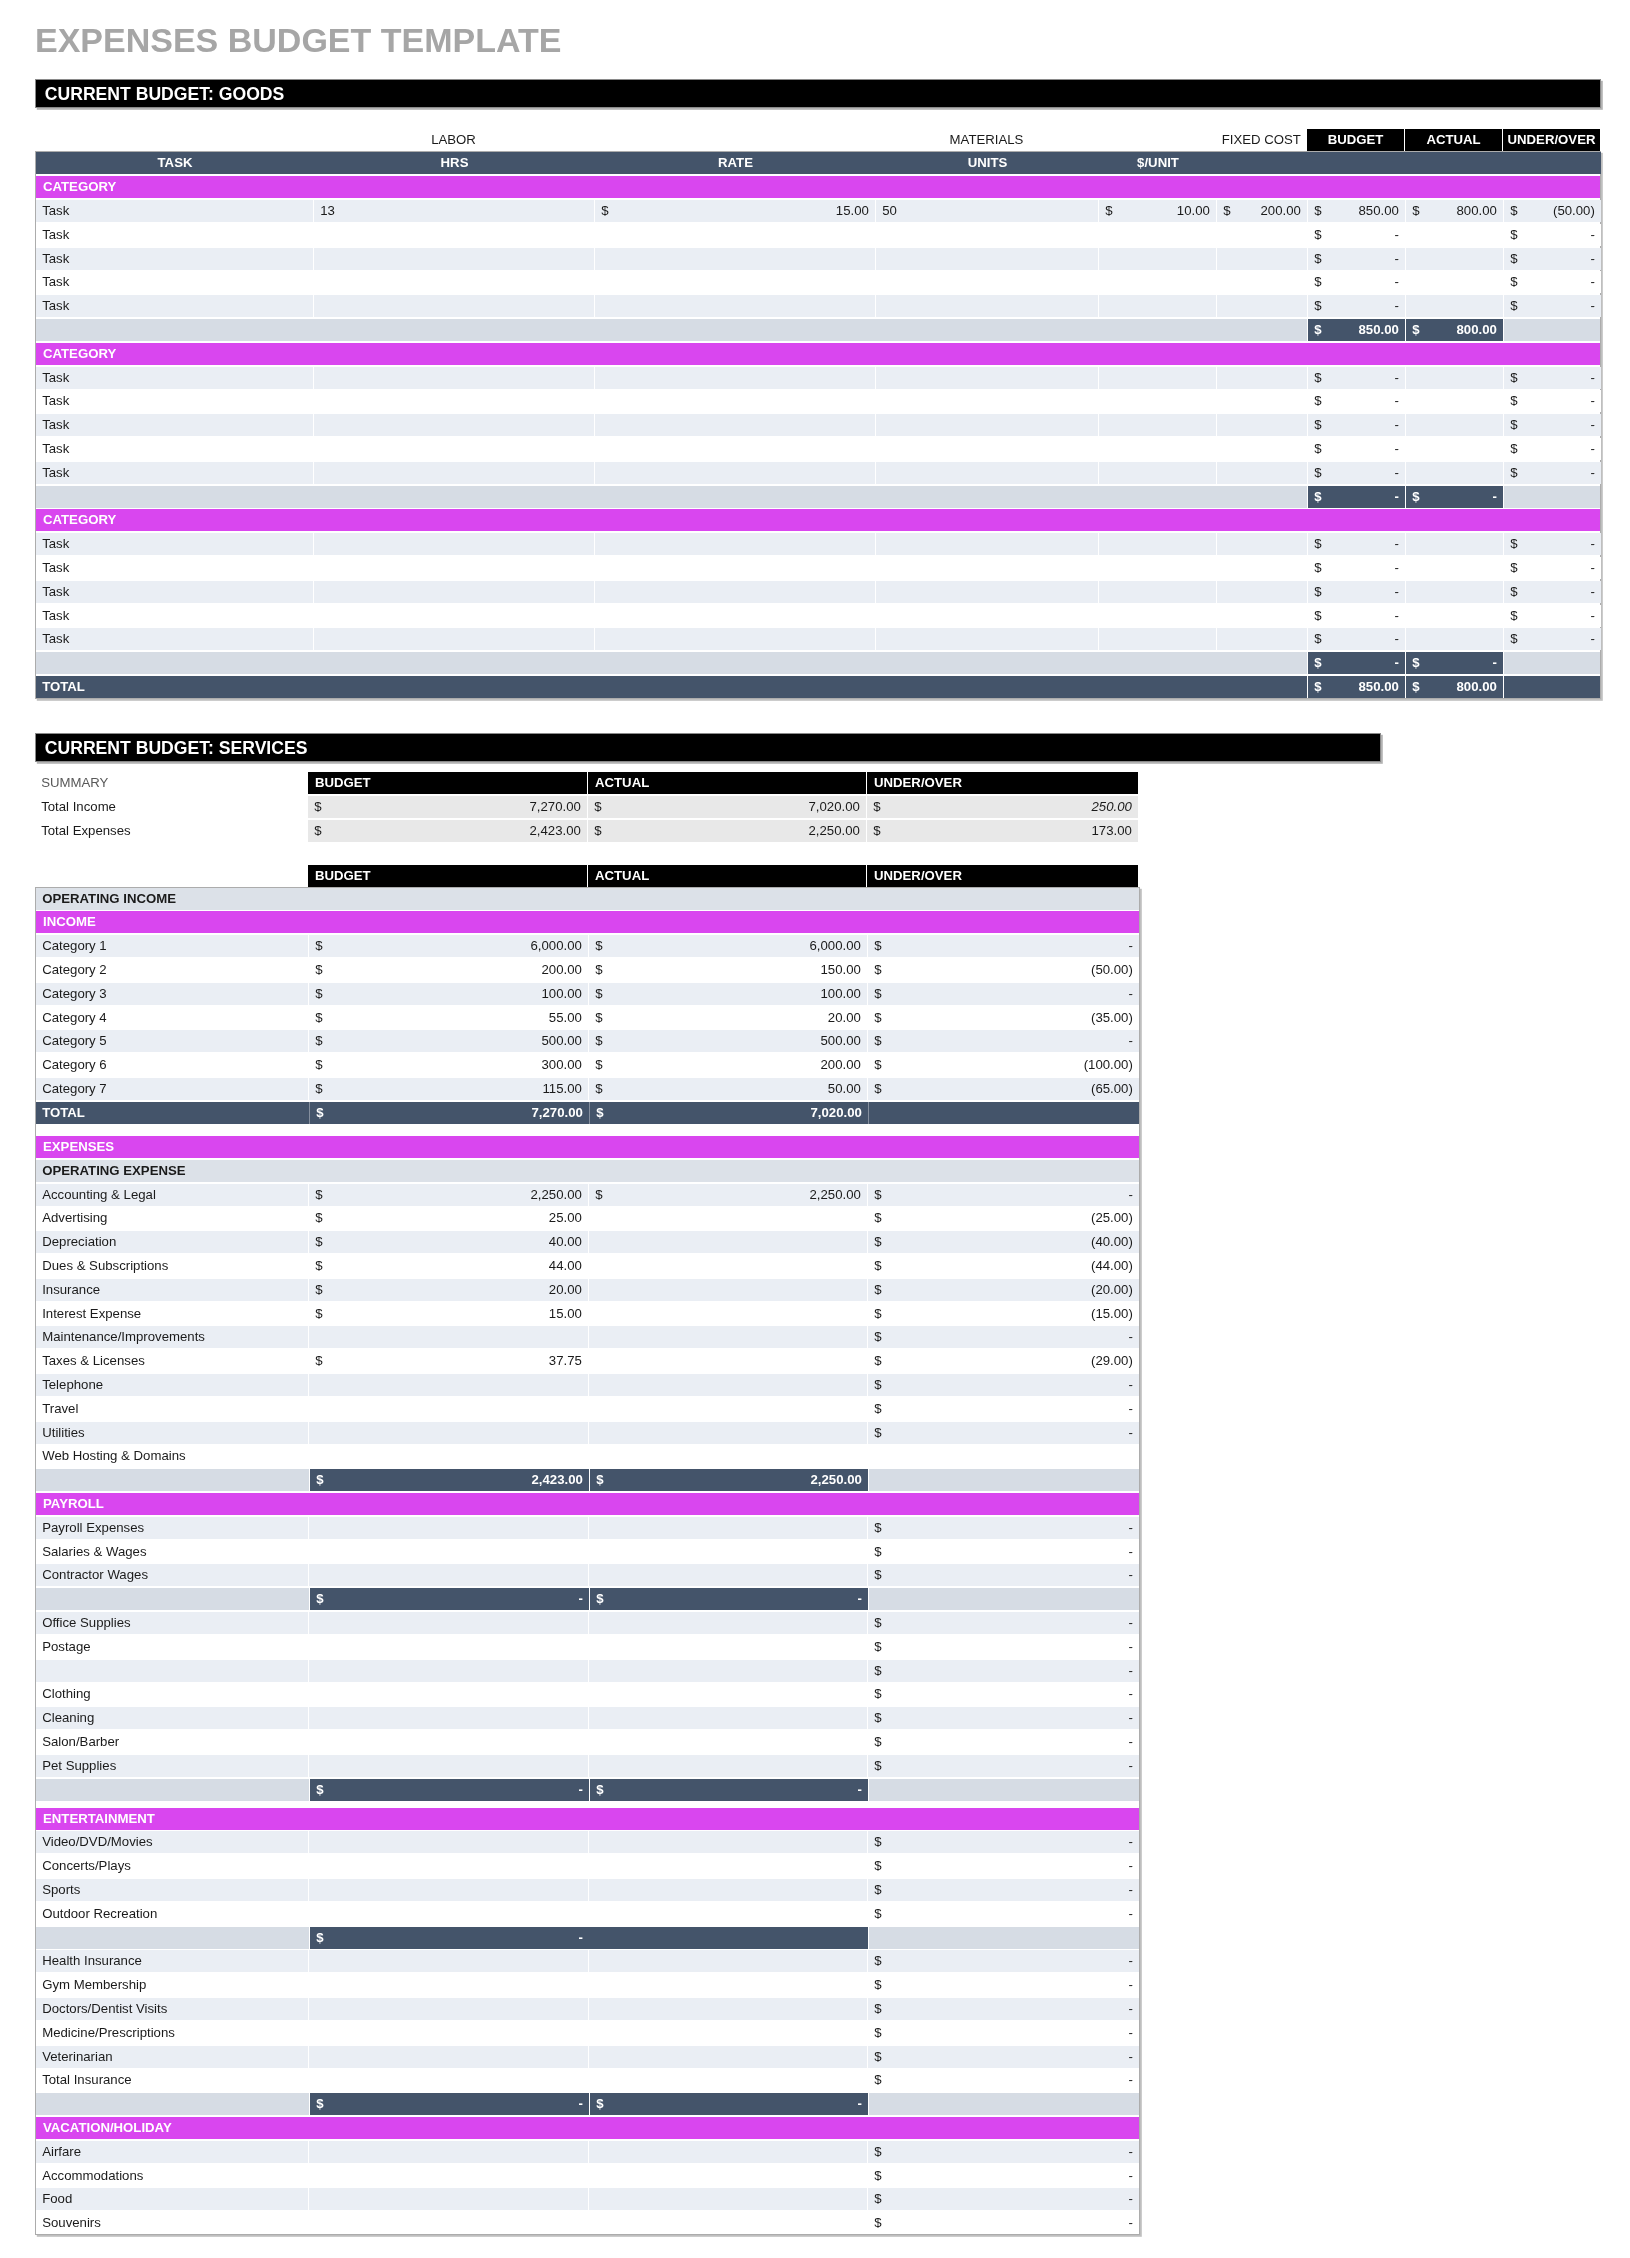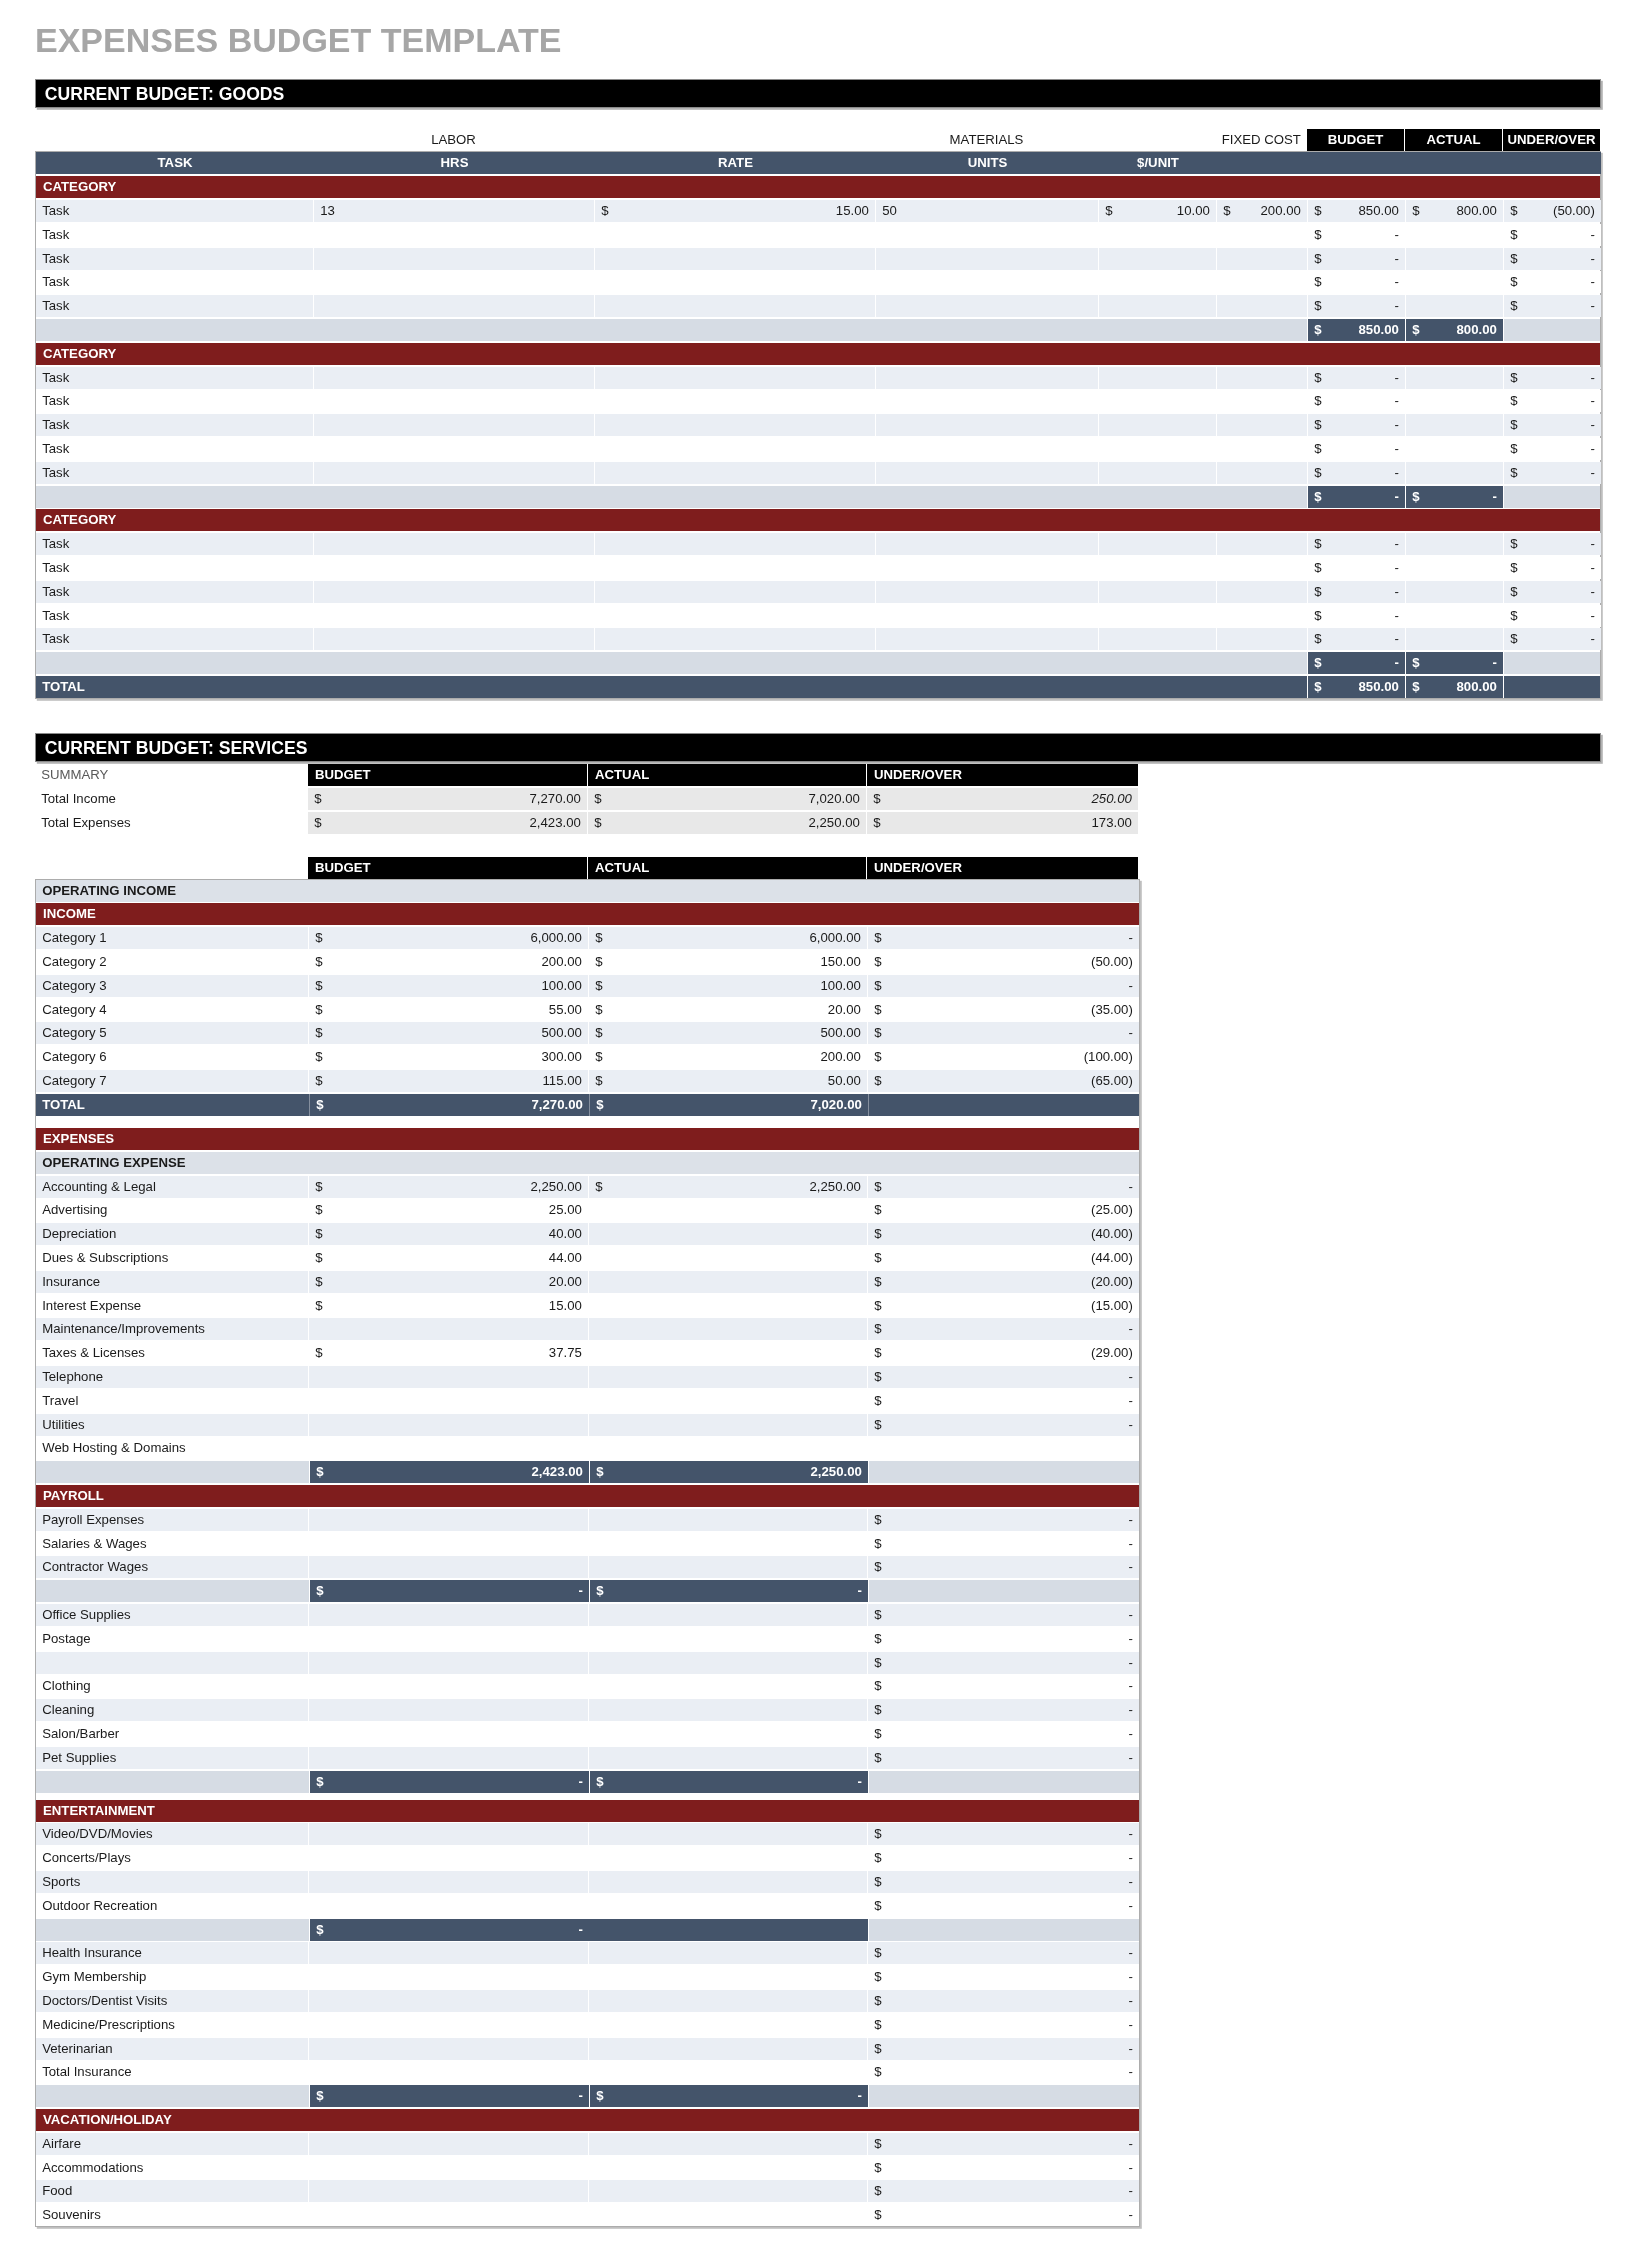--- a/index.html
+++ b/index.html
@@ -3,33 +3,33 @@
 <meta charset="utf-8">
 <style>
   html,body{margin:0;padding:0;background:#ffffff;}
   body{width:1630px;font-family:"Liberation Sans",sans-serif;color:#1b1b1b;}
   .page{padding:14px 29px 35px 35px;}
   .title{font-size:34px;font-weight:bold;color:#a6a6a6;margin:7px 0 19.4px 0;}
   .bar{background:#000;color:#fff;font-weight:bold;font-size:17.6px;height:29px;line-height:29px;
        padding-left:8.8px;box-sizing:border-box;border:0.9px solid #8a8a8a;
        box-shadow:1.8px 1.8px 0 rgba(0,0,0,0.3);}
   .bar-goods{width:1566px;margin-bottom:21px;}
-  .bar-services{width:1566px;margin-top:34px;margin-bottom:2px;}
+  .bar-services{width:1346px;margin-top:34px;margin-bottom:10px;}
   .tbl{border:0.9px solid #acacac;box-shadow:1.8px 1.8px 0 rgba(0,0,0,0.25);box-sizing:border-box;background:#fff;}
   .tbl-goods{width:1566px;}
   .tbl-services{width:1105px;}
   .row{display:flex;}
   .r25{height:22px;margin-bottom:1.8px;}
   .row:last-child{margin-bottom:0;}
   .cell{box-sizing:border-box;font-size:13.2px;line-height:22px;overflow:hidden;white-space:nowrap;flex:0 0 auto;}
   .money{display:flex;justify-content:space-between;padding:0 6.2px;}
   .plain{padding-left:6.2px;}
   .cgap{border-right:1.8px solid #fff;}
   .hdrc{background:#44546A;color:#fff;font-weight:bold;text-align:center;}
-  .sect{background:#7f1d1d;color:#fff;font-weight:bold;padding-left:7px;}
+  .sect{background:#d946ef;color:#fff;font-weight:bold;padding-left:7px;}
   .tot{background:#44546A;color:#fff;font-weight:bold;}
   .band{background:#D6DCE4;}
   .oper{background:#DCE1E8;font-weight:bold;}
   .lt{background:#EAEEF4;}
   .wh{background:#fff;}
   .blk{background:#000;color:#fff;font-weight:bold;}
   .blkl{padding-left:7px;}
   .blkc{text-align:center;}
   .sumv{background:#E8E8E8;}
   .gray-label{color:#595959;}

